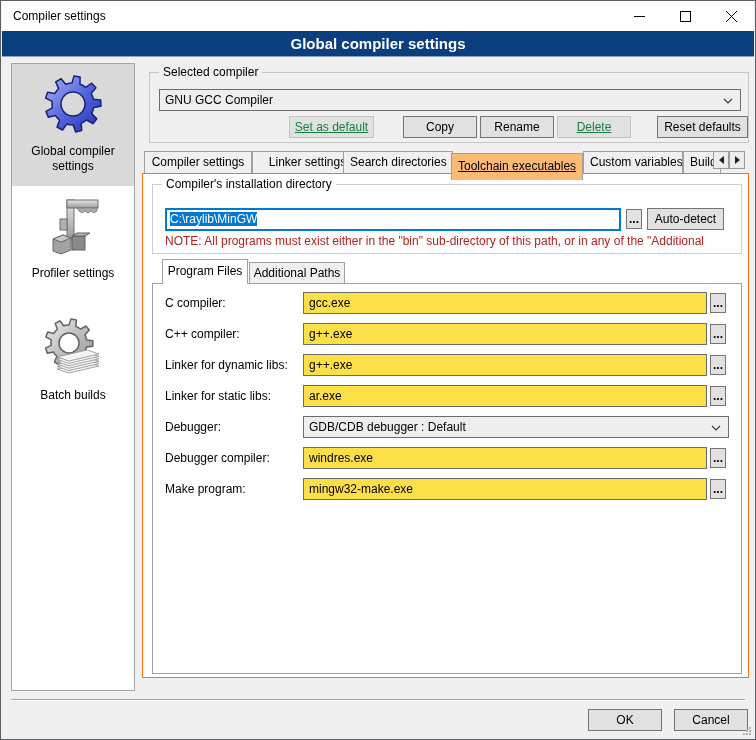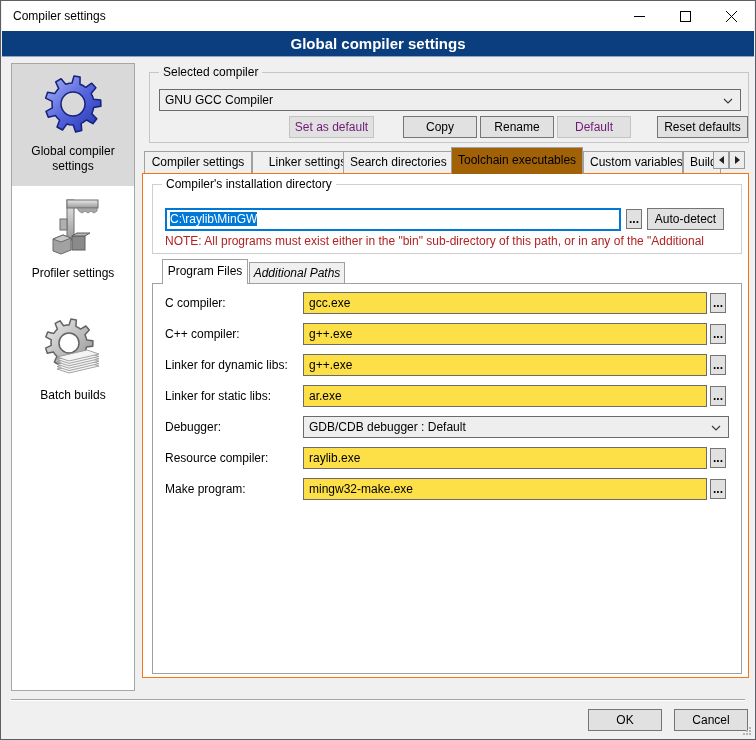--- a/index.html
+++ b/index.html
@@ -25,33 +25,33 @@
   .side-label { display:block; margin-top:4px; line-height:15px; padding:0 6px; }
 
   
   .group { position:absolute; border:1px solid #c6c6c6; }
   .glabel { position:absolute; top:-8px; left:9px; padding:0 4px; line-height:15px; }
   .glabel.on-gray { background:#f0f0f0; }
   .glabel.on-white { background:#fff; }
 
   
   .btn { position:absolute; height:22px; background:#e1e1e1; border:1px solid #757575; text-align:center; line-height:19px; font-family:"Liberation Sans",sans-serif; font-size:12px; cursor:default; }
-  .btn.disabled { color:#701a75; border-color:#c3c3c3; }
+  .btn.disabled { color:#15803d; border-color:#c3c3c3;text-decoration:underline; }
   .browse { width:16px; height:20px; line-height:14px; font-weight:bold; }
 
   
   .textbox { position:absolute; height:22px; background:#fde047; border:1px solid #6b6b6b; line-height:20px; padding:0 5px; white-space:nowrap; overflow:hidden; }
   .combo { position:absolute; height:22px; background:#eeeeee; border:1px solid #6b6b6b; line-height:20px; padding:0 16px 0 5px; white-space:nowrap; overflow:hidden; }
   .chev { position:absolute; right:7px; top:8px; }
   .pathbox { position:absolute; height:23px; background:#fff; border:2px solid #0078d7; line-height:19px; padding:0 3px; white-space:nowrap; overflow:hidden; }
   .sel { background:#0078d7; color:#fff; }
 
   
   .tab { position:absolute; top:150px; height:22px; background:#f0f0f0; border:1px solid #a0a0a0; border-bottom:none; text-align:center; line-height:21px; white-space:nowrap; overflow:hidden; z-index:1; padding:0 6px; }
-  .tab.active { top:146px; height:27px; background:#a16207; line-height:25px; z-index:3; }
+  .tab.active { top:152px; height:27px; background:#fdba74; line-height:25px; z-index:3;text-decoration:underline; }
   .page { position:absolute; left:141px; top:172px; width:607px; height:505px; background:#fff; border:1px solid #f97316; z-index:2; }
   .spinbtn { position:absolute; top:150px; width:16px; height:18px; background:#ececec; border:1px solid #9a9a9a; z-index:1; display:flex; align-items:center; justify-content:center; }
   .tri-l { width:0; height:0; border-top:4px solid transparent; border-bottom:4px solid transparent; border-right:5px solid #222; }
   .tri-r { width:0; height:0; border-top:4px solid transparent; border-bottom:4px solid transparent; border-left:5px solid #222; }
 
   
   .stab { position:absolute; height:21px; top:88px; background:#f0f0f0; border:1px solid #a0a0a0; border-bottom:none; text-align:center; line-height:20px; z-index:1; white-space:nowrap; overflow:hidden; }
   .stab.active { top:85px; height:25px; background:#fff; line-height:23px; z-index:3; }
   .subpage { position:absolute; left:9px; top:109px; width:590px; height:391px; background:#fff; border:1px solid #a0a0a0; z-index:2; }
 
@@ -150,21 +150,21 @@
     <span class="glabel on-gray">Selected compiler</span>
     <div class="combo" style="left:9px; top:16px; width:582px;">
       <span>GNU GCC Compiler</span>
       <svg class="chev" width="10" height="6">
           <path d="M1 1 L5 5 L9 1" fill="none" stroke="#3c3c3c" stroke-width="1.2"></path>
         </svg>
     </div>
     <button class="btn disabled" style="left:139px; top:43px; width:85px;">Set as default</button>
     <button class="btn" style="left:253px; top:43px; width:74px;">Copy</button>
     <button class="btn" style="left:330px; top:43px; width:74px;">Rename</button>
-    <button class="btn disabled" style="left:407px; top:43px; width:74px;">Default</button>
+    <button class="btn disabled" style="left:407px; top:43px; width:74px;">Delete</button>
     <button class="btn" style="left:507px; top:43px; width:91px;">Reset defaults</button>
   </div>
 
   <div class="tab" style="left:143px; width:108px;">Compiler settings</div>
   <div class="tab" style="left:251px; width:111px;">Linker settings</div>
   <div class="tab" style="left:342px; width:110px;">Search directories</div>
   <div class="tab active" style="left:450px; width:132px;">Toolchain executables</div>
   <div class="tab" style="left:582px; width:100px;">Custom variables</div>
   <div class="tab" style="left:682px; width:38px; text-align:left;">Build</div>
   <div class="spinbtn" style="left:712px;">
@@ -180,21 +180,21 @@
       <span class="glabel on-white">Compiler's installation directory</span>
       <div class="pathbox" style="left:12px; top:23px; width:456px;">
         <span class="sel">C:\raylib\MinGW</span>
       </div>
       <button class="btn browse" style="left:473px; top:24px;">...</button>
       <button class="btn" style="left:494px; top:23px; width:77px;">Auto-detect</button>
       <div class="note" style="left:12px; top:49px; width:570px;">NOTE: All programs must exist either in the "bin" sub-directory of this path, or in any of the "Additional</div>
     </div>
 
     <div class="stab active" style="left:19px; width:86px;">Program Files</div>
-    <div class="stab" style="left:106px; width:96px;font-style:italic;">Additional Paths</div>
+    <div class="stab" style="left:106px; width:96px;">Additional Paths</div>
 
     <div class="subpage">
 
       <div>
         <span class="frow-label" style="top:8px;">C compiler:</span>
         <div class="textbox" style="left:150px; top:8px; width:404px;"><span>gcc.exe</span></div>
         <button class="btn browse" style="left:557px; top:9px;">...</button>
       </div>
 
       <div>
@@ -219,22 +219,22 @@
         <span class="frow-label" style="top:132px;">Debugger:</span>
         <div class="combo" style="left:150px; top:132px; width:426px;">
           <span>GDB/CDB debugger : Default</span>
           <svg class="chev" width="10" height="6">
               <path d="M1 1 L5 5 L9 1" fill="none" stroke="#3c3c3c" stroke-width="1.2"></path>
             </svg>
         </div>
       </div>
 
       <div>
-        <span class="frow-label" style="top:163px;">Resource compiler:</span>
-        <div class="textbox" style="left:150px; top:163px; width:404px;"><span>raylib.exe</span></div>
+        <span class="frow-label" style="top:163px;">Debugger compiler:</span>
+        <div class="textbox" style="left:150px; top:163px; width:404px;"><span>windres.exe</span></div>
         <button class="btn browse" style="left:557px; top:164px;">...</button>
       </div>
 
       <div>
         <span class="frow-label" style="top:194px;">Make program:</span>
         <div class="textbox" style="left:150px; top:194px; width:404px;"><span>mingw32-make.exe</span></div>
         <button class="btn browse" style="left:557px; top:195px;">...</button>
       </div>
 
     </div>

